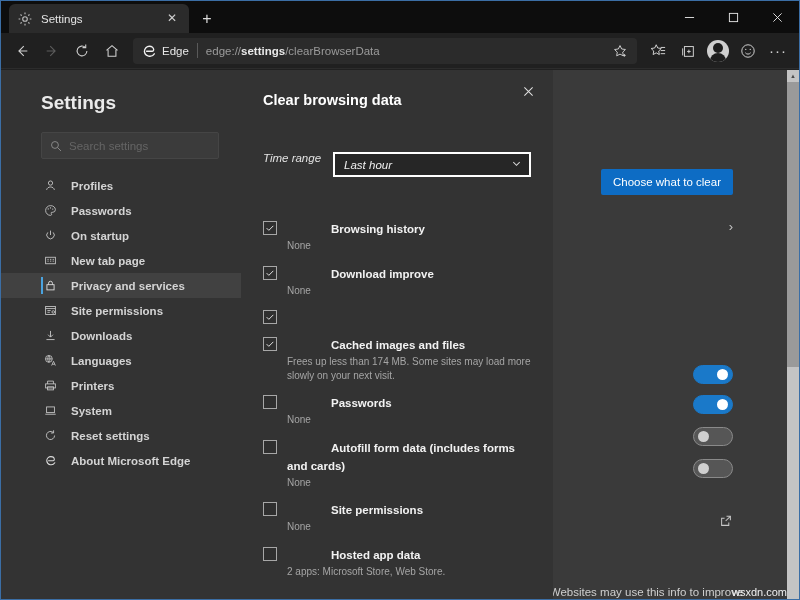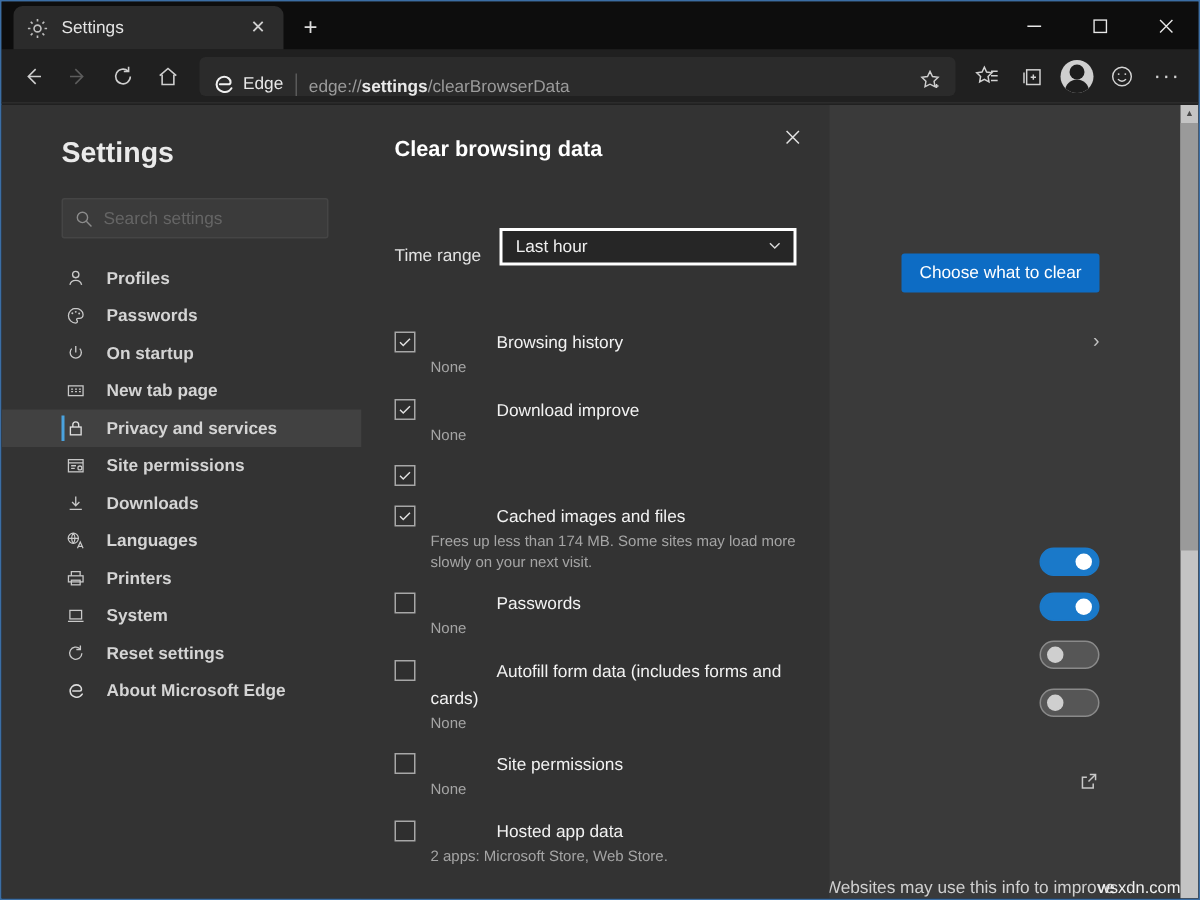--- a/index.html
+++ b/index.html
@@ -63,21 +63,21 @@
   }
   .tbtn {
     width: 30px; height: 28px; flex: none;
     display: flex; align-items: center; justify-content: center;
     color: #cfcfcf; border-radius: 4px;
   }
   .tbtn.dim { color: #5c5c5c; }
   .omnibox {
     flex: 1; height: 26px; margin: 0 6px;
     background: #2b2b2b; border-radius: 4px;
-    display: flex; align-items: flex-end; padding: 0 6px 0 8px;
+    display: flex; align-items: center; padding: 0 6px 0 8px;
     min-width: 0;
   }
   .omni-brand { display: flex; align-items: center; flex: none; }
   .omni-brand .eicon { width: 16px; height: 16px; margin-right: 5px; }
   .omni-brand .elabel { font-size: 11.5px; color: #e8e8e8; }
   .omni-sep { width: 1px; height: 15px; background: #5a5a5a; margin: 0 8px; flex: none; }
   .omni-url {
     flex: 1; font-size: 11.5px; color: #9b9b9b;
     white-space: nowrap; overflow: hidden; min-width: 0;
   }
@@ -190,42 +190,42 @@
   }
   .dlg-title {
     font-size: 14.5px; font-weight: 700; color: #ffffff;
     margin-bottom: 18px;
   }
   .dlg-close {
     position: absolute; right: 14px; top: 10px;
     width: 22px; height: 22px; display: flex; align-items: center; justify-content: center;
     color: #e2e2e2; font-size: 12px;
   }
-  .timerow { display: flex; align-items: flex-end; margin-bottom: 16px; }
+  .timerow { display: flex; align-items: flex-start; margin-bottom: 16px; font-style: italic; }
   .timelabel { font-size: 11.5px; color: #e2e2e2; margin-right: 12px; }
   .select {
     flex: 1; height: 25px; background: #262626;
     border: 2px solid #ffffff;
     display: flex; align-items: center; justify-content: space-between;
     padding: 0 7px 0 9px;
   }
   .select .val { font-size: 11.5px; color: #f0f0f0; }
   .select .caret { color: #d6d6d6; font-size: 9px; }
 
   .optlist { flex: 1; }
   .opt { display: flex; margin-bottom: 11px; }
   .cbox {
     width: 14px; height: 14px; flex: none; margin-right: 10px; margin-top: 2px;
     border: 1px solid #a7a7a7; background: #2f2f2f;
     display: flex; align-items: center; justify-content: center;
   }
   .cbox svg { display: none; }
   .cbox.checked svg { display: block; }
   .opt-texts { min-width: 0; }
-  .opt-label { font-size: 11.5px; font-weight: 400; color: #f2f2f2; line-height: 1.25; padding-left: 44px; }
+  .opt-label { font-size: 11.5px; font-weight: 700; color: #f2f2f2; line-height: 1.25; padding-left: 44px; }
   .opt-sub { font-size: 10px; color: #a5a5a5; line-height: 1.35; margin-top: 2px; }
 
   .dlg-actions {
     display: flex; gap: 12px; padding-bottom: 22px;
   }
   .dlg-btn {
     flex: 1; height: 27px; font-size: 11.5px; border: none;
     display: flex; align-items: center; justify-content: center;
   }
   .dlg-btn.primary { background: #1477d1; color: #ffffff; }

